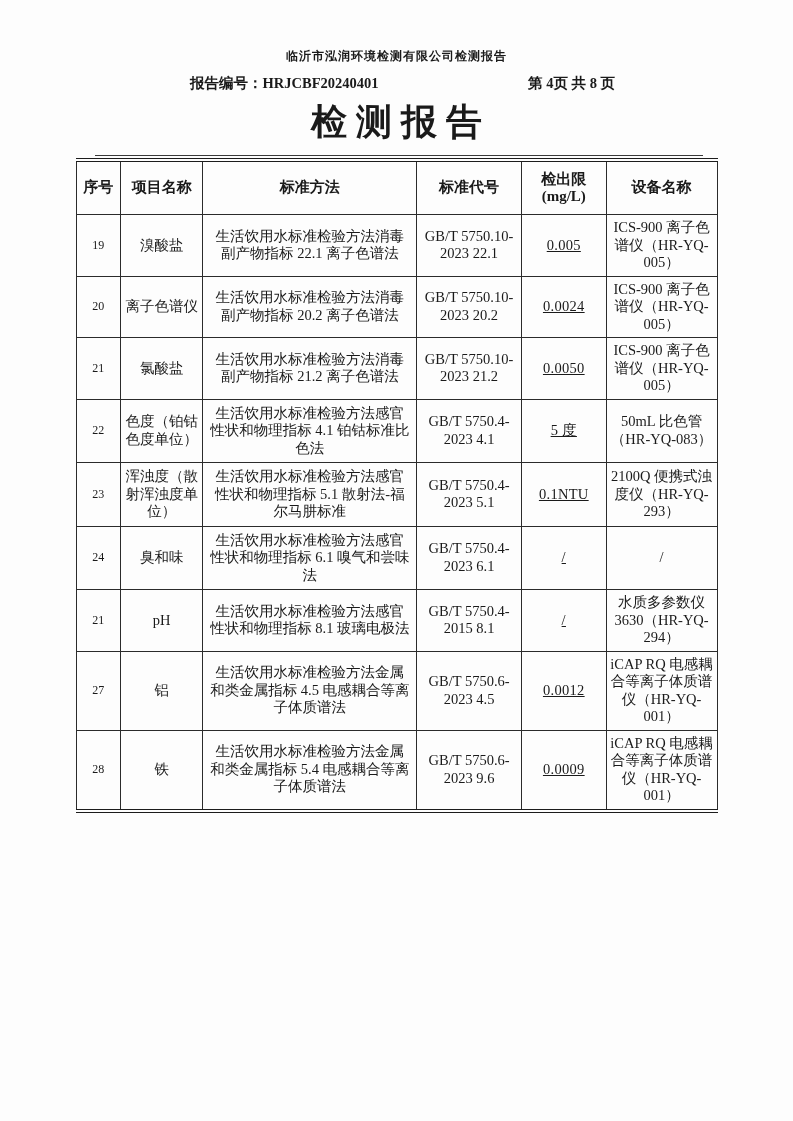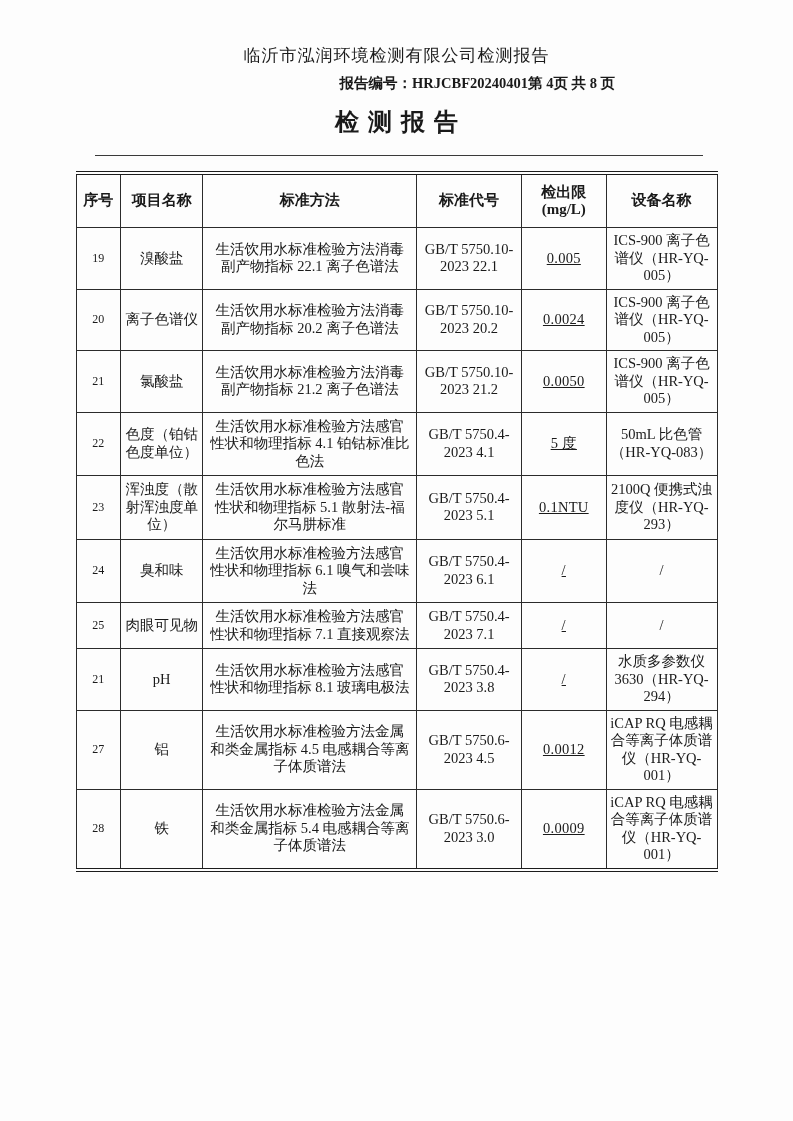--- a/index.html
+++ b/index.html
@@ -14,55 +14,55 @@
     margin: 0 auto;
     background: #fdfdfd;
     color: #1a1a1a;
     font-family: "Liberation Serif", "DejaVu Serif", serif;
     overflow: hidden;
     box-sizing: border-box;
     padding-top: 46px;
   }
   .org-line {
     text-align: center;
-    font-size: 17px;
-    font-weight: 400;
+    font-size: 12px;
+    font-weight: 700;
     letter-spacing: 1px;
     line-height: 20px;
   }
   .meta-row {
     display: flex;
-    justify-content: flex-end;
+    justify-content: space-between;
     align-items: baseline;
     padding-left: 190px;
     padding-right: 178px;
     margin-top: 7px;
     font-size: 14.5px;
     font-weight: 600;
     line-height: 20px;
   }
   .doc-title {
     margin: 10px 0 0 0;
     text-align: center;
-    font-size: 24px;
+    font-size: 36px;
     font-weight: 700;
     letter-spacing: 9px;
     text-indent: 9px; 
     line-height: 38px;
   }
   .title-rule {
     height: 1px;
     background: #3a3a3a;
     margin: 14px 90px 0 95px;
   }
   table.report-table {
     table-layout: fixed;
     border-collapse: collapse;
     width: 642px;
-    margin: 15px auto 0 auto;
+    margin: 2px auto 0 auto;
     border-top: 4px double #1c1c1c;
     border-bottom: 4px double #1c1c1c;
     border-left: 1px solid #2b2b2b;
     border-right: 1px solid #2b2b2b;
   }
   .report-table th, .report-table td {
     border: 1px solid #2b2b2b;
     text-align: center;
     vertical-align: middle;
     padding: 4px 3px;
@@ -162,47 +162,39 @@
         </tr>
         <tr>
           <td class="col-no">24</td>
           <td class="col-name">臭和味</td>
           <td class="col-method">生活饮用水标准检验方法感官性状和物理指标 6.1 嗅气和尝味法</td>
           <td class="col-code">GB/T 5750.4-2023 6.1</td>
           <td class="col-limit">/</td>
           <td class="col-equipment">/</td>
         </tr>
         <tr>
-          <td class="col-no">25</td>
-          <td class="col-name">肉眼可见物</td>
-          <td class="col-method">生活饮用水标准检验方法感官性状和物理指标 7.1 直接观察法</td>
-          <td class="col-code">GB/T 5750.4-2023 7.1</td>
-          <td class="col-limit">/</td>
-          <td class="col-equipment">/</td>
-        </tr>
-        <tr>
           <td class="col-no">21</td>
           <td class="col-name">pH</td>
           <td class="col-method">生活饮用水标准检验方法感官性状和物理指标 8.1 玻璃电极法</td>
-          <td class="col-code">GB/T 5750.4-2023 3.8</td>
+          <td class="col-code">GB/T 5750.4-2015 8.1</td>
           <td class="col-limit">/</td>
           <td class="col-equipment">水质多参数仪 3630（HR-YQ-294）</td>
         </tr>
         <tr>
           <td class="col-no">27</td>
           <td class="col-name">铝</td>
           <td class="col-method">生活饮用水标准检验方法金属和类金属指标 4.5 电感耦合等离子体质谱法</td>
           <td class="col-code">GB/T 5750.6-2023 4.5</td>
           <td class="col-limit">0.0012</td>
           <td class="col-equipment">iCAP RQ 电感耦合等离子体质谱仪（HR-YQ-001）</td>
         </tr>
         <tr>
           <td class="col-no">28</td>
           <td class="col-name">铁</td>
           <td class="col-method">生活饮用水标准检验方法金属和类金属指标 5.4 电感耦合等离子体质谱法</td>
-          <td class="col-code">GB/T 5750.6-2023 3.0</td>
+          <td class="col-code">GB/T 5750.6-2023 9.6</td>
           <td class="col-limit">0.0009</td>
           <td class="col-equipment">iCAP RQ 电感耦合等离子体质谱仪（HR-YQ-001）</td>
         </tr>
       </tbody>
   </table>
 
 </div>
 
 </body></html>

